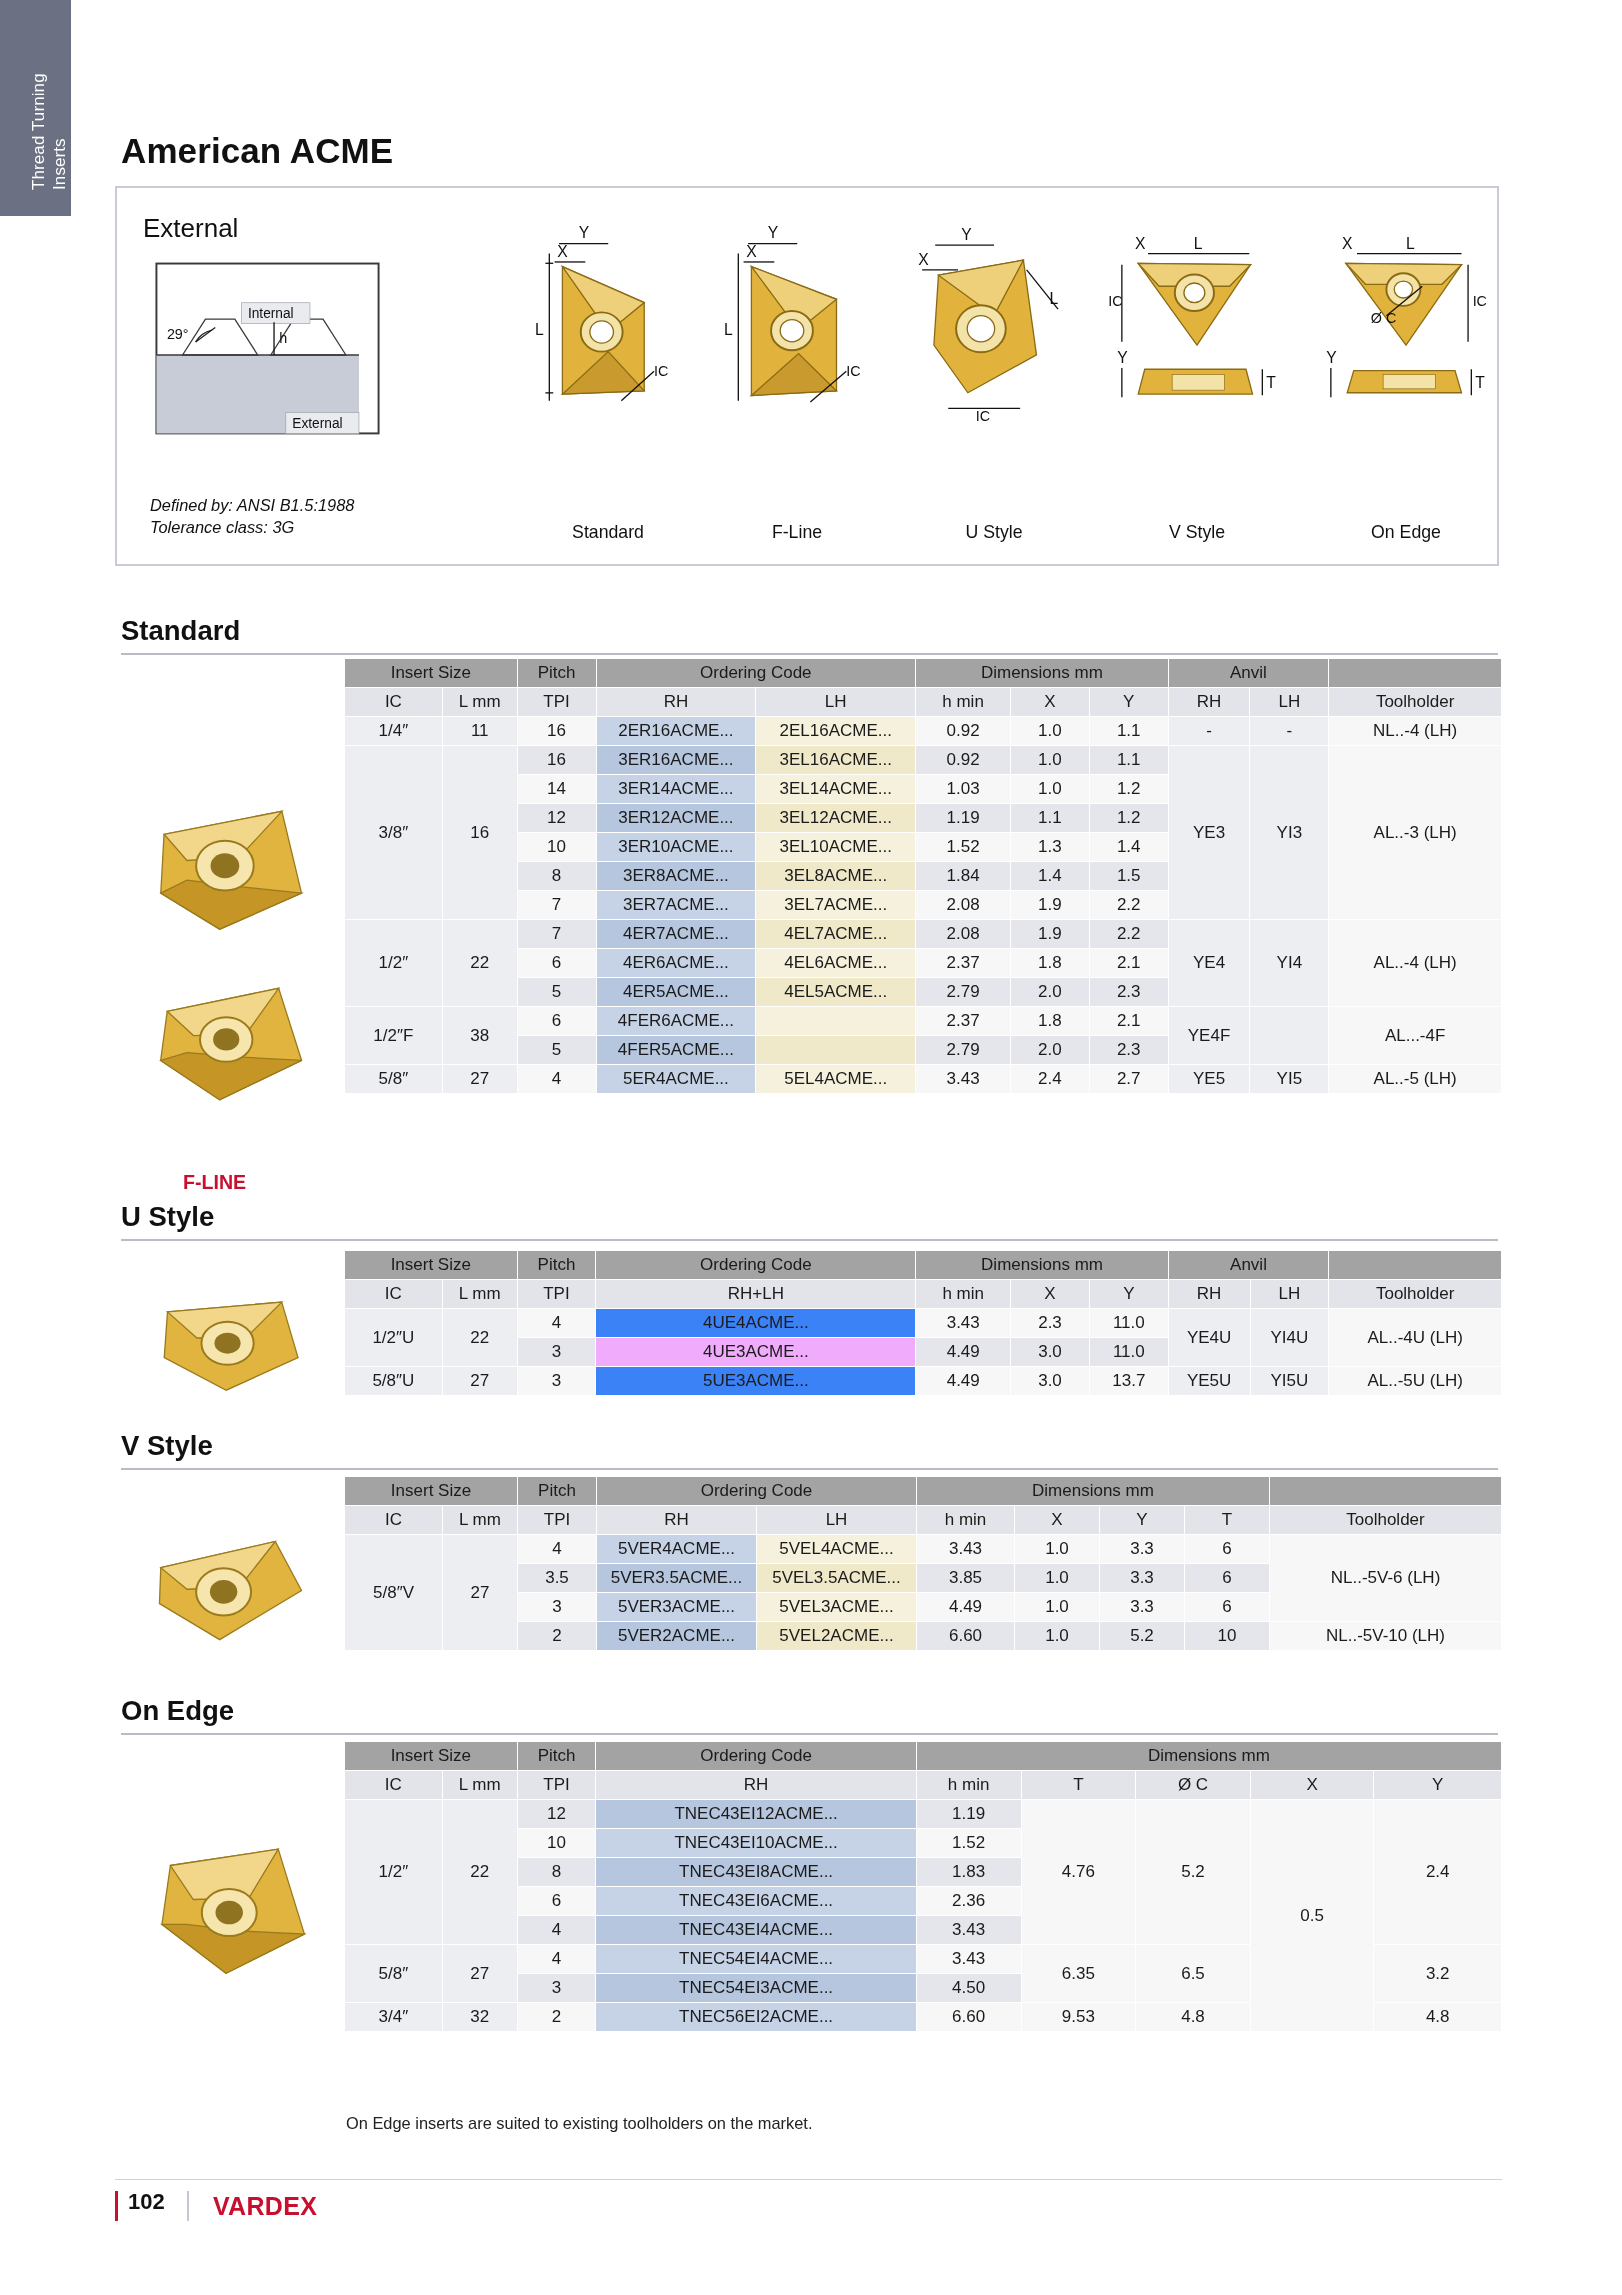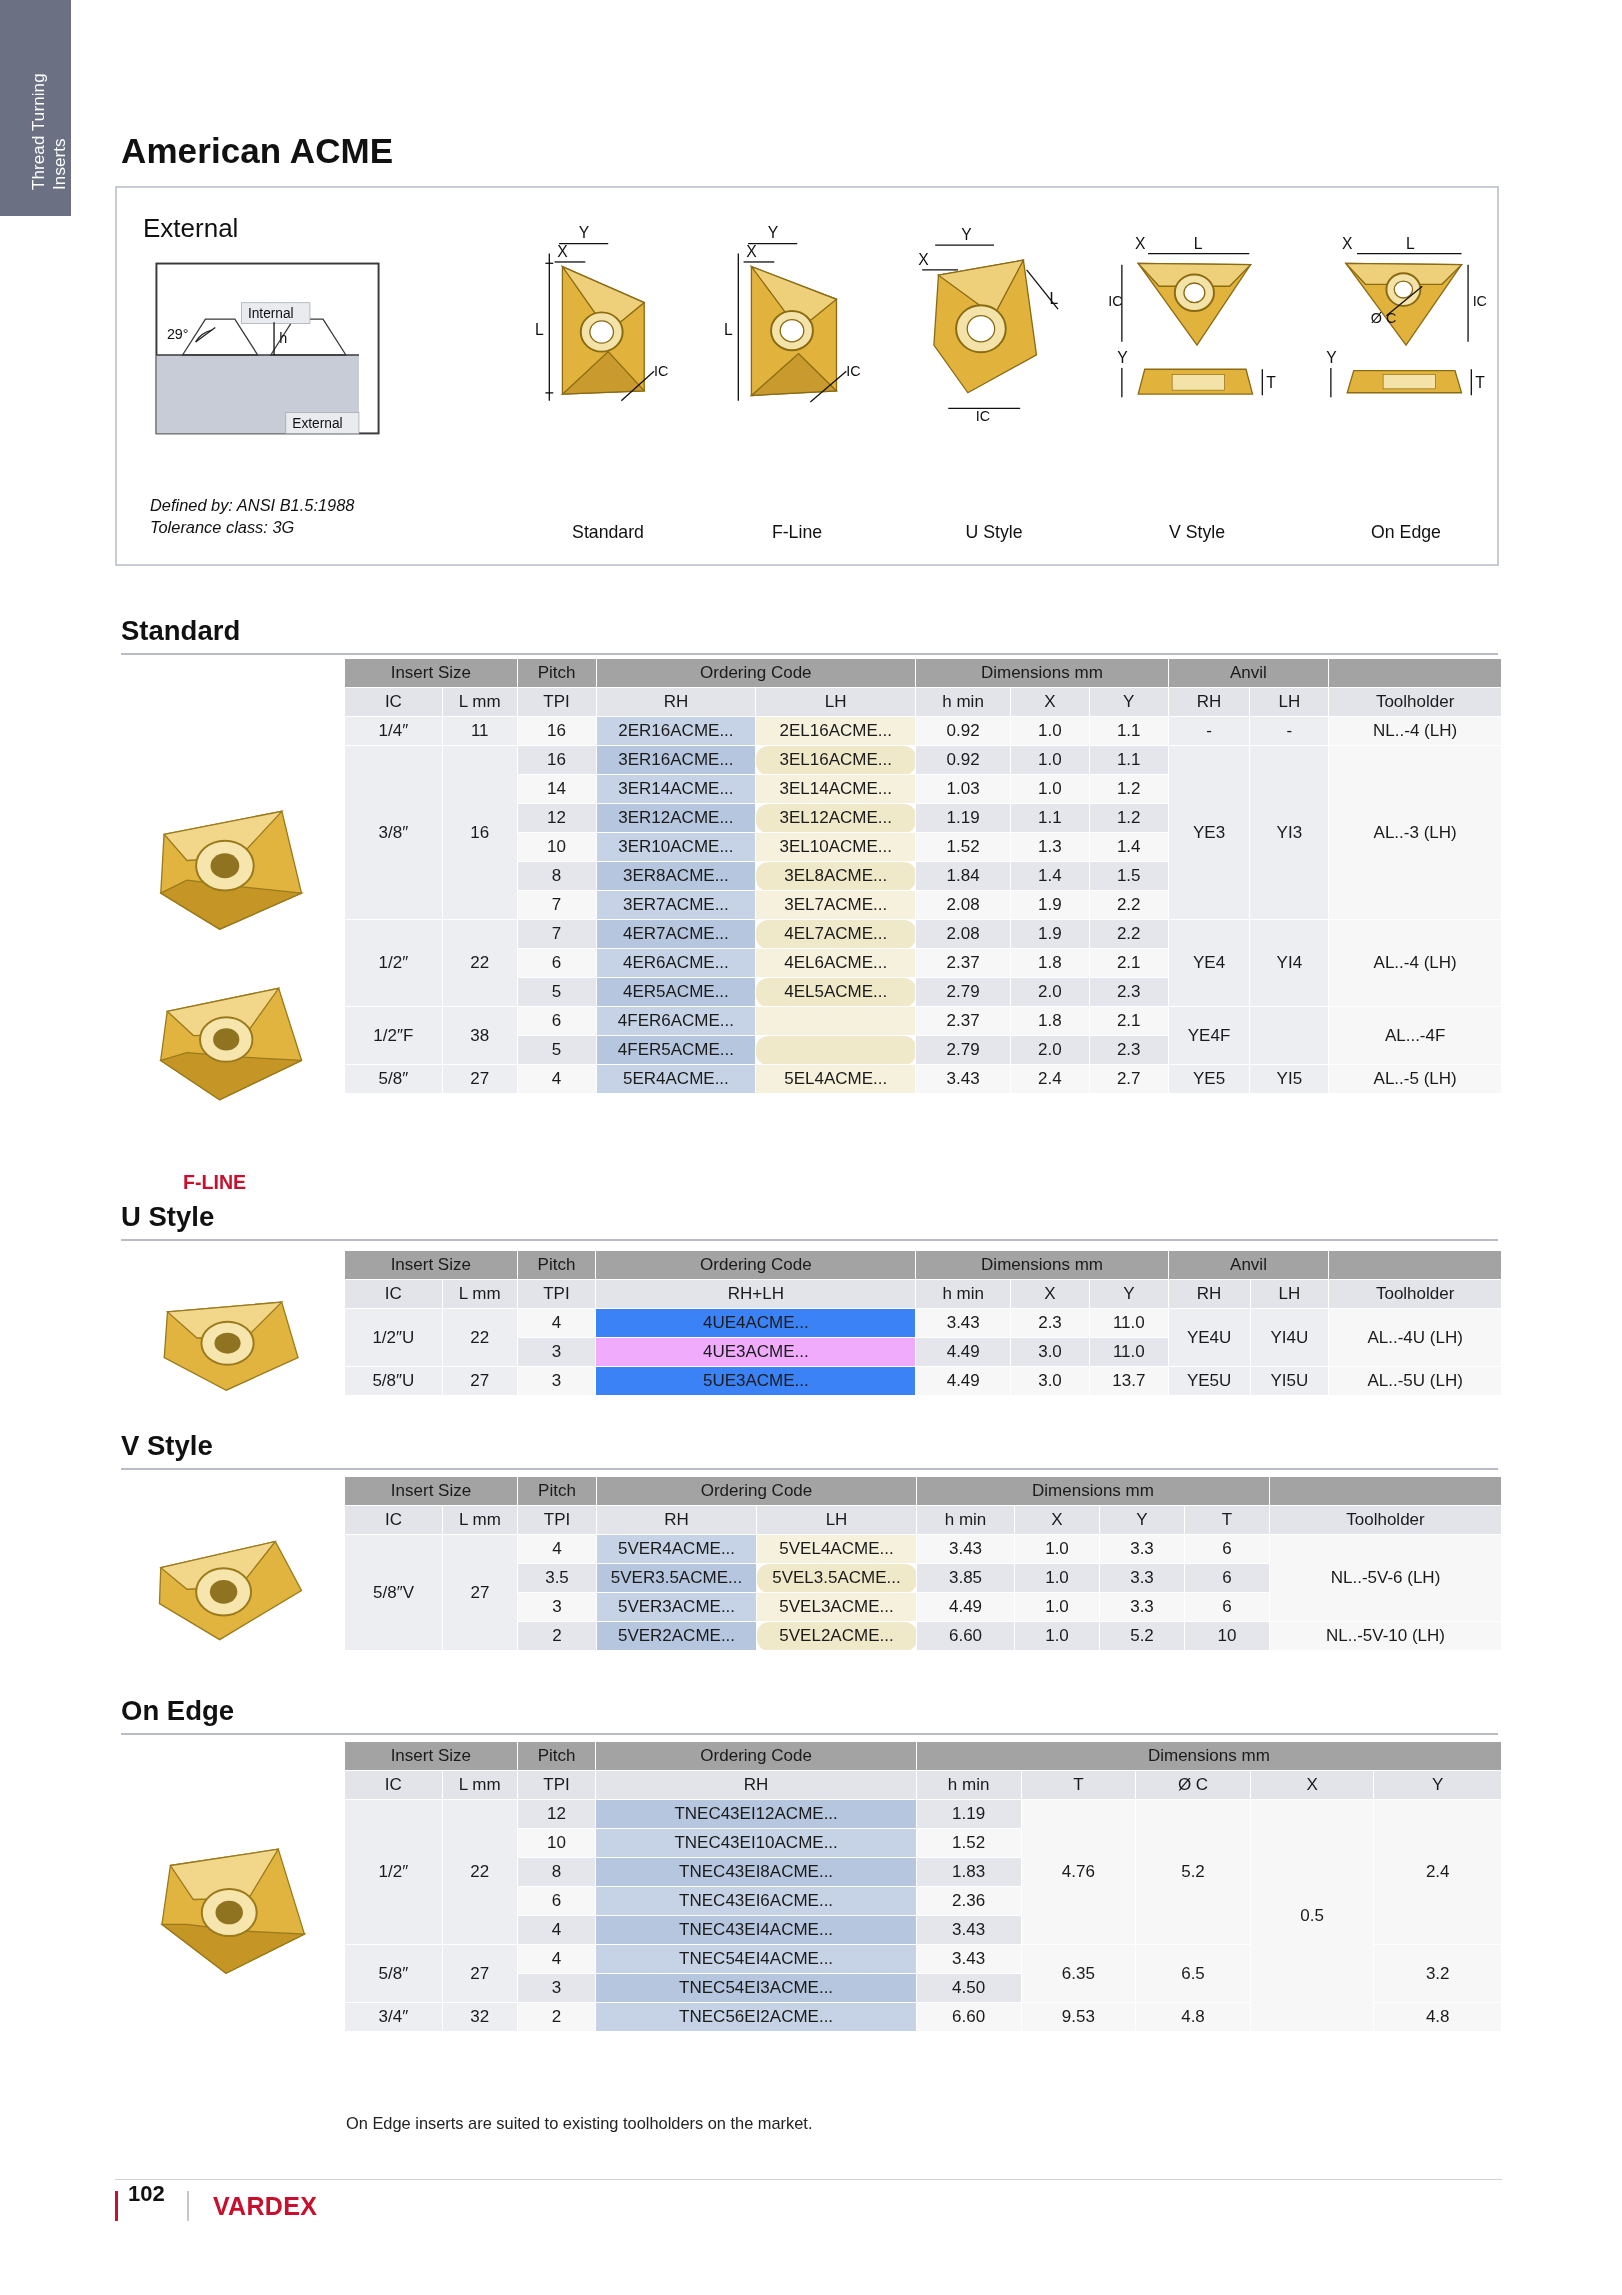--- a/index.html
+++ b/index.html
@@ -73,34 +73,34 @@
     white-space: nowrap;
   }
   .hdr1 th { background:#a3a3a3; font-size:17px; color:#1b1b1b; height:31px;}
   .hdr2 th { background:#e2e4ea; font-size:17px; color:#1b1b1b; height:31px;}
   td.gray { background:#eceef2; }
   td.gray2 { background:#e4e6eb; }
   td.white { background:#f7f7f8; }
   td.rh { background:#c6d3e6; }
   td.rh2 { background:#b5c6de; }
   td.lh { background:#f6f1dc; }
-  td.lh2 { background:#efe8c9;border-radius:12px; }
+  td.lh2 { background:#efe8c9; }
   td.rhlh { background:#3b82f6; }
   td.rhlh2 { background:#f0abfc; }
   
   .photo { position:absolute; }
   .fline-logo {
     position:absolute; font-size:19.6px; font-weight:bold; color:#c8102e;
     letter-spacing:0px;
   }
   .note { position:absolute; font-size:16.4px; color:#222; }
   
   .footbar { position:absolute; left:115px; top:2179px; width:1387px; }
   .foot-rule { position:absolute; left:0; top:0; width:1387px; height:1.3px; background:#cfd2d8; }
-  .pagenum { position:absolute; left:13px; top:2px; font-size:22px; font-weight:bold; color:#111; }
+  .pagenum { position:absolute; left:13px; top:10px; font-size:22px; font-weight:bold; color:#111; }
   .footdiv { position:absolute; left:72px; top:11.8px; width:2px; height:30px; background:#c4c7cd; }
   .brand { position:absolute; left:98px; top:13px; font-size:25px; font-weight:bold; color:#c8102e; letter-spacing:0.3px; }
   .tickmark { position:absolute; left:0px; top:11.8px; width:2.6px; height:30px; background:#c8102e; }
   svg { display:block; }
 </style>
 </head>
 <body>
 
 <div class="page">
 

